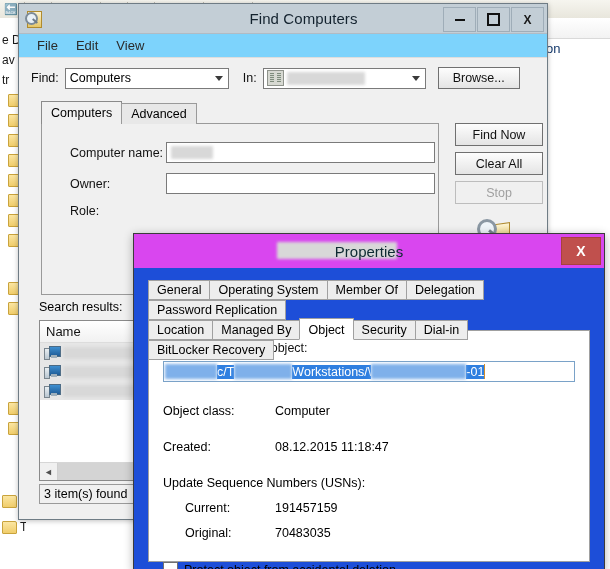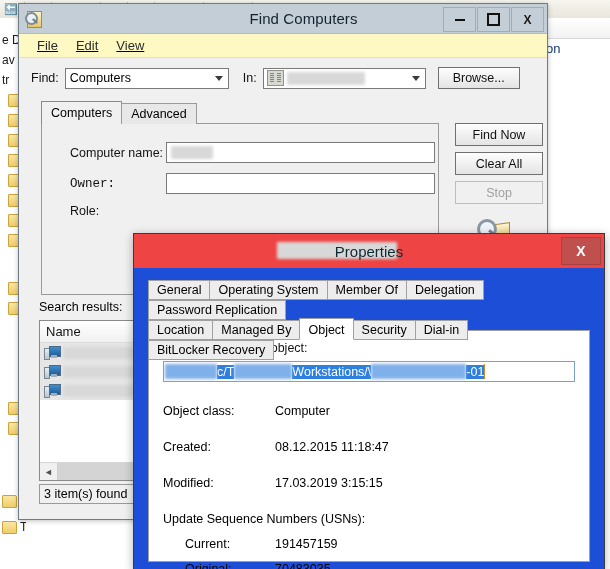--- a/index.html
+++ b/index.html
@@ -87,22 +87,22 @@
   .win-btn {
     width: 31px; height: 23px; margin-left: 1px;
     border: 1px solid #9fadb8; background: #c3ced6;
     display: flex; align-items: center; justify-content: center;
     font-size: 12px; font-weight: bold; color: #1a1a1a;
   }
   .win-btn .glyph-min { width: 10px; height: 2px; background: #111; }
   .win-btn .glyph-max { width: 9px; height: 9px; border: 2px solid #111; }
 
   .menubar {
-    height: 23px; background: #fef9c3; display: flex; align-items: center;
-    padding-left: 9px; border-bottom: 1px solid #dedede; text-decoration: underline;
+    height: 23px; background: #7dd3fc; display: flex; align-items: center;
+    padding-left: 9px; border-bottom: 1px solid #dedede;
   }
   .menu-item { font-size: 13px; color: #2b2b2b; padding: 2px 9px; }
 
   .findrow {
     display: flex; align-items: center; padding: 9px 0 6px 12px;
   }
   .lbl { font-size: 12.5px; color: #111; }
   .combo {
     height: 21px; border: 1px solid #7a7a7a; background: #fff;
     display: flex; align-items: center; position: relative;
@@ -214,21 +214,21 @@
     background: #76838f; transform: rotate(38deg);
   }
 
   
   .win-props {
     position: absolute; left: 133px; top: 233px; width: 470px; height: 336px;
     background: #f0f0f0; border: 1px solid #3b3b3b;
     box-shadow: 0 2px 9px rgba(0,0,0,.3);
   }
   .props-title {
-    height: 34px; background: #ef4444; position: relative;
+    height: 34px; background: #d946ef; position: relative;
     display: flex; align-items: center; justify-content: center;
   }
   .props-title-text {
     font-size: 15px; color: #0e2a33; position: relative; z-index: 2;
   }
   .props-redact {
     position: absolute; left: 143px; top: 8px; width: 120px; height: 17px;
   }
   .props-close {
     position: absolute; right: 3px; top: 3px; width: 38px; height: 26px;
@@ -416,21 +416,21 @@
       <div class="tab">Advanced</div>
     </div>
 
     <div class="tabpanel">
       <div class="field-row" style="left:28px;top:18px;">
         <span class="lbl" style="width:96px;">Computer name:</span>
         <div class="txtinput" style="width:269px;">
           <span class="redact" style="width:42px;height:13px;"></span>
         </div>
       </div>
-      <div class="field-row" style="left:28px;top:49px;font-family:Liberation Mono, monospace;">
+      <div class="field-row" style="left:28px;top:49px;">
         <span class="lbl" style="width:96px;">Owner:</span>
         <div class="txtinput" style="width:269px;">
           <span></span>
         </div>
       </div>
       <div class="field-row" style="left:28px;top:80px;">
         <span class="lbl" style="width:96px;">Role:</span>
       </div>
     </div>
 
@@ -525,24 +525,20 @@
         </div>
 
         <div class="proprow">
           <span class="k">Object class:</span>
           <span>Computer</span>
         </div>
         <div class="proprow">
           <span class="k">Created:</span>
           <span>08.12.2015 11:18:47</span>
         </div>
-        <div class="proprow">
-          <span class="k">Modified:</span>
-          <span>17.03.2019 3:15:15</span>
-        </div>
 
         <div class="proprow">
           <span>Update Sequence Numbers (USNs):</span>
         </div>
         <div class="usn-row">
           <span class="k">Current:</span>
           <span>191457159</span>
         </div>
         <div class="usn-row">
           <span class="k">Original:</span>

